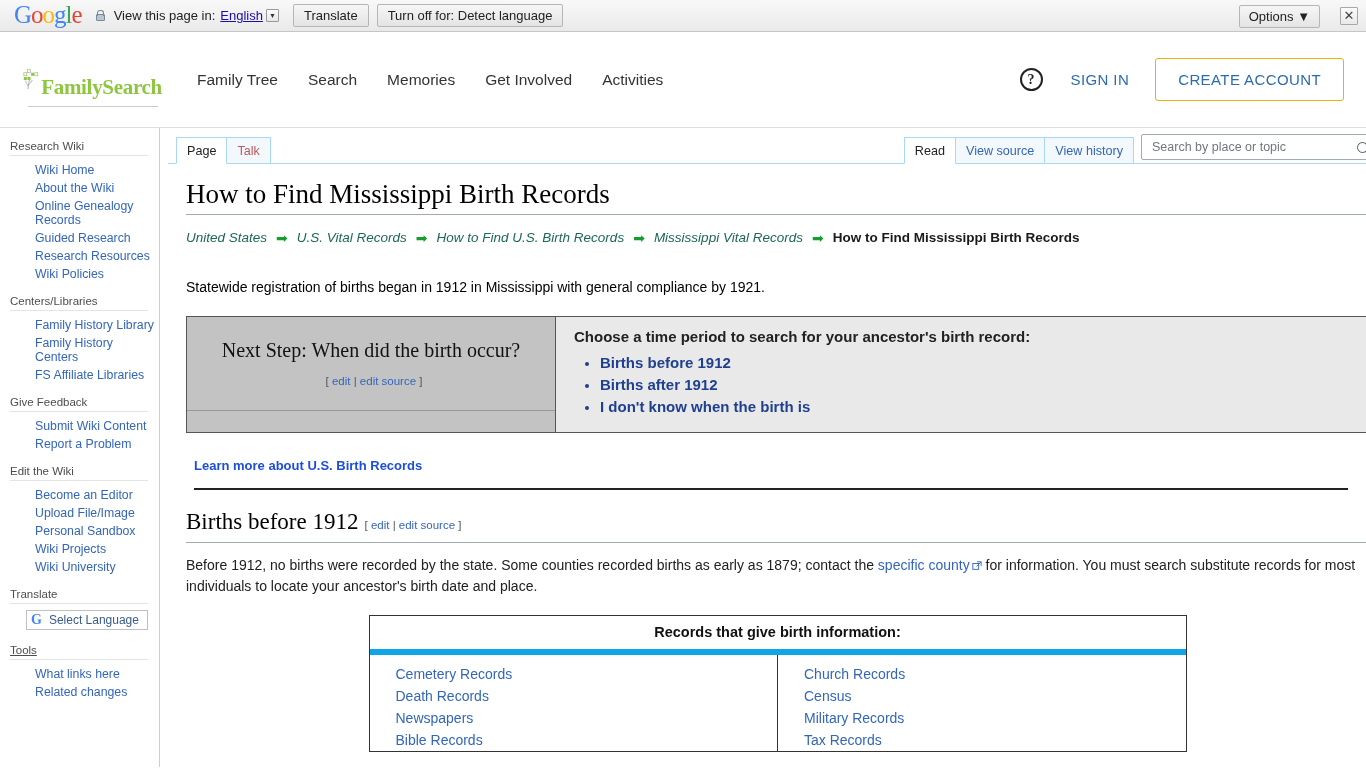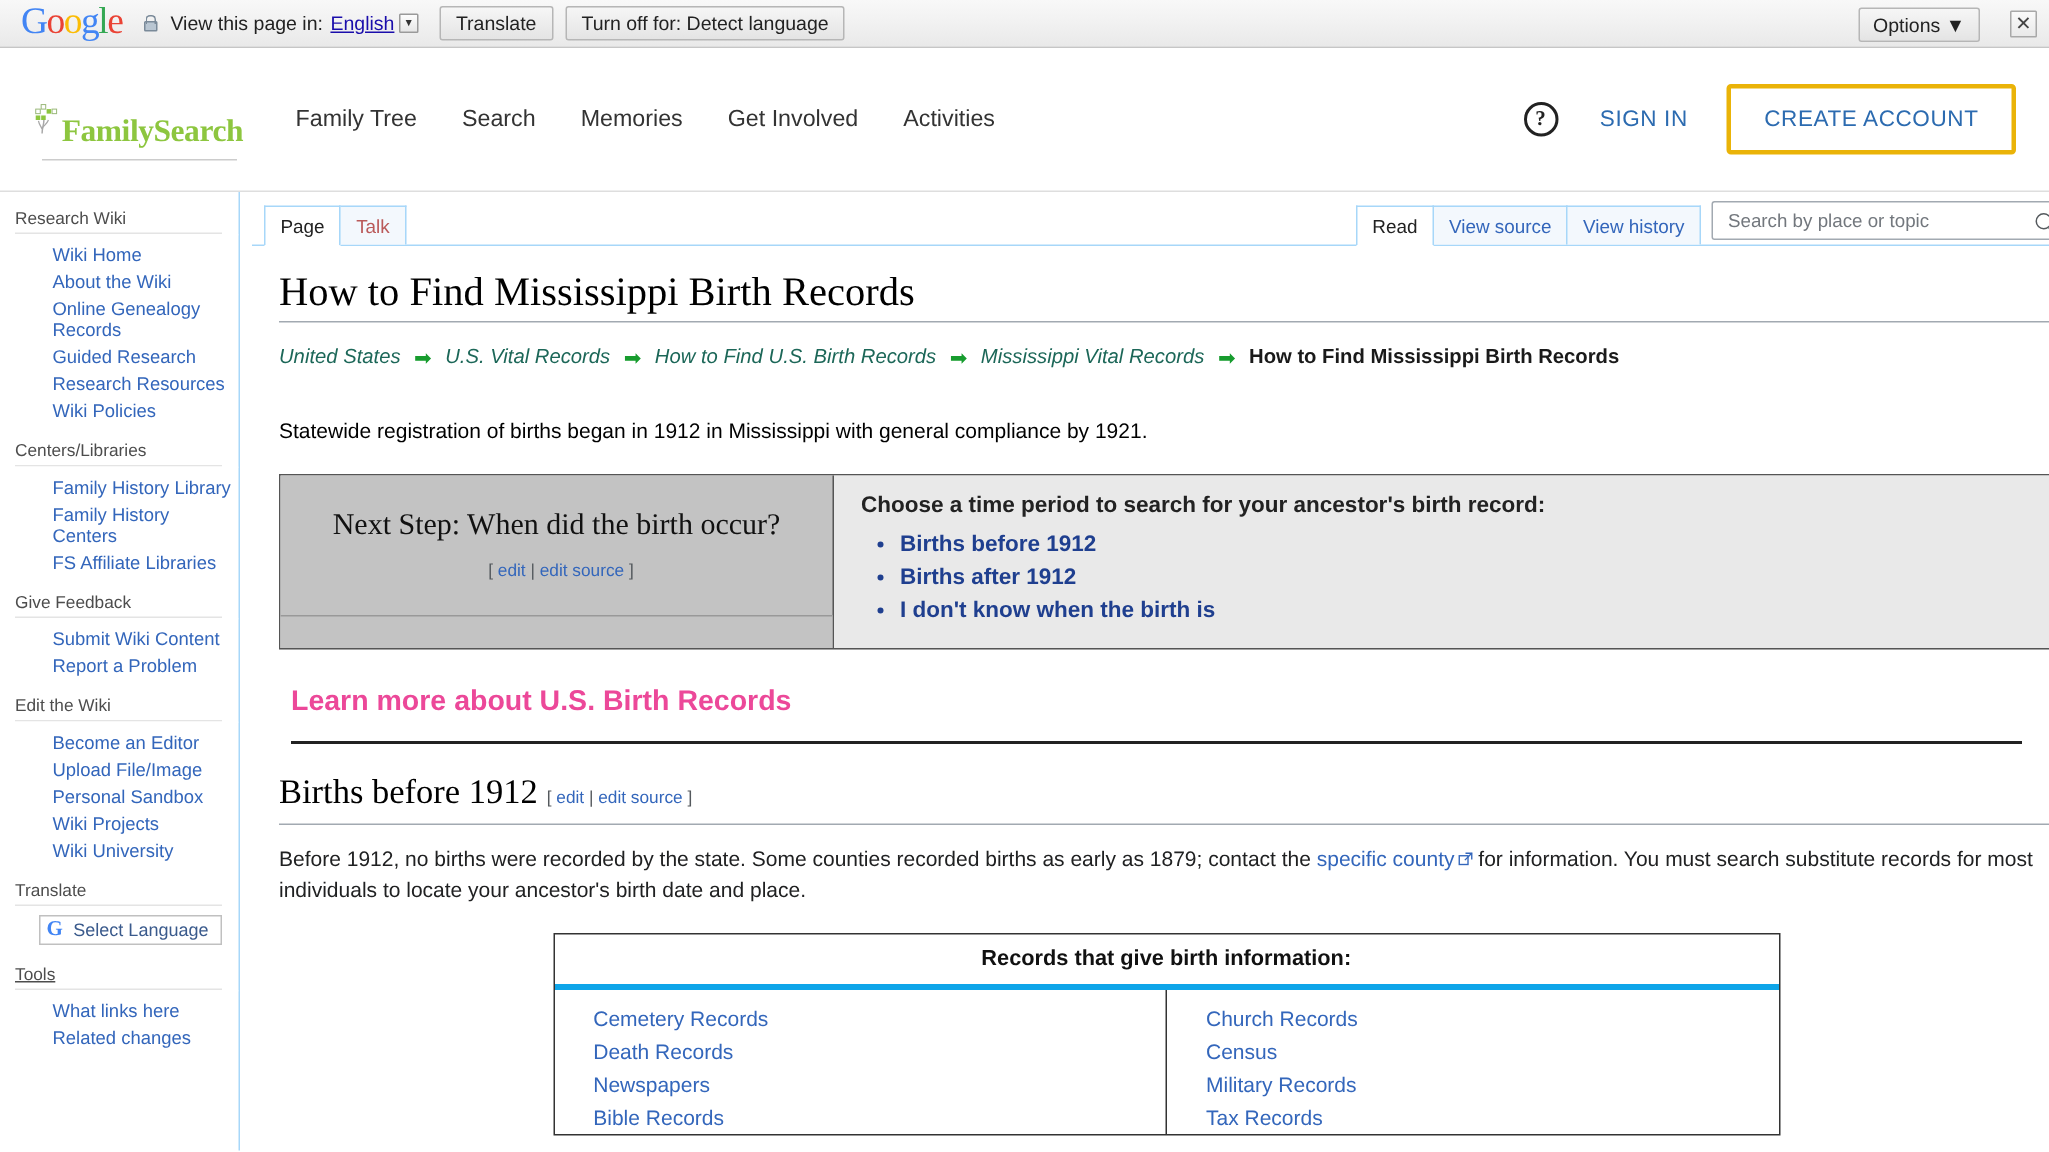--- a/index.html
+++ b/index.html
@@ -189,21 +189,21 @@
     color: #2c6bb0;
     letter-spacing: 0.4px;
     text-decoration: none;
     margin-right: 26px;
     cursor: pointer;
   }
   #create-account {
     font-size: 15px;
     color: #2c6bb0;
     letter-spacing: 0.4px;
-    border: 3px solid #eab308;
+    border: 1px solid #eab308;
     border-radius: 3px;
     padding: 12px 22px;
     background: #fff;
     cursor: pointer;
     text-decoration: none;
     text-align: right;
   }
 
   
   #page {
@@ -480,23 +480,23 @@
     color: #1f3f8f;
     text-decoration: none;
     cursor: pointer;
   }
 
   #learn-more-wrap {
     margin-top: 24px;
     padding-left: 8px;
   }
   #learn-more {
-    font-size: 19px;
+    font-size: 13px;
     font-weight: bold;
-    color: #ec4899;
+    color: #1d4ed8;
     text-decoration: none;
     cursor: pointer;
   }
   #section-rule {
     margin-top: 15px;
     margin-left: 8px;
     width: 1154px;
     border-top: 2px solid #222222;
   }
 
@@ -527,21 +527,21 @@
 
   
   #records-table {
     margin: 18px auto 0 auto;
     width: 818px;
     border: 1px solid #333333;
     border-collapse: separate;
     background: #ffffff;
   }
   #records-head {
-    border-bottom: 4px solid #0ea5e9;
+    border-bottom: 6px solid #0ea5e9;
     text-align: center;
     font-size: 14.5px;
     font-weight: bold;
     color: #111;
     padding: 8px 0 9px 0;
   }
   #records-cols { display: flex; }
   .records-col {
     flex: 1;
     padding: 8px 0 0 26px;

